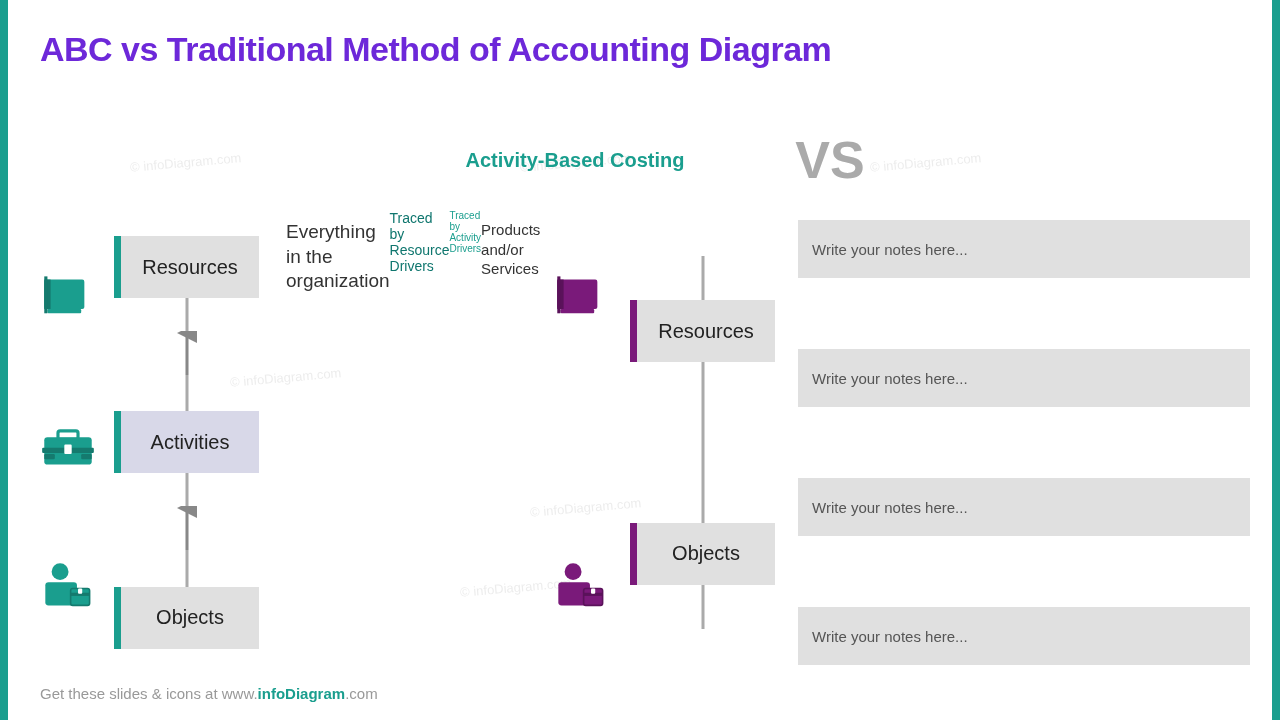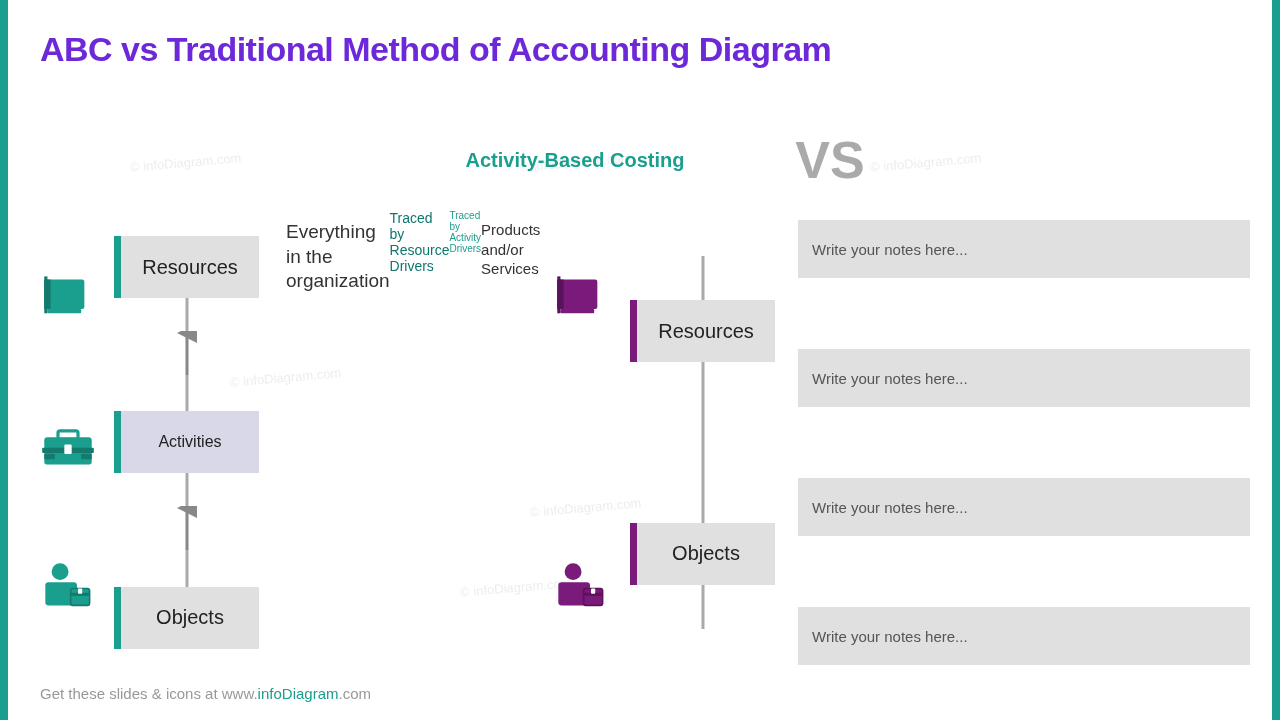--- a/index.html
+++ b/index.html
@@ -64,21 +64,21 @@
       position: absolute;
       bottom: 18px;
       left: 40px;
       font-size: 15px;
       color: #999;
     }
 
     .footer a {
       color: #1a9e8e;
       text-decoration: none;
-      font-weight: 400;
+      font-weight: 700;
     }
 
     
     .watermark {
       position: absolute;
       color: rgba(150,150,150,0.18);
       font-size: 13px;
       pointer-events: none;
       white-space: nowrap;
     }
@@ -157,21 +157,21 @@
         <svg width="24" height="44" viewBox="0 0 24 44">
           <defs>
               <marker id="arrowhead1" markerWidth="8" markerHeight="8" refX="4" refY="4" orient="auto">
                 <path d="M0,8 L4,0 L8,8" fill="#888"></path>
               </marker>
             </defs>
           <line x1="12" y1="44" x2="12" y2="2" stroke="#888" stroke-width="2.5" marker-end="url(#arrowhead1)"></line>
         </svg>
       </div>
 
-      <div style="background:#d8d8e8; border-left:7px solid #1a9e8e; width:145px; height:62px; display:flex; align-items:center; justify-content:center; font-size:16px; color:#222; z-index:2; position:relative;">
+      <div style="background:#d8d8e8; border-left:7px solid #1a9e8e; width:145px; height:62px; display:flex; align-items:center; justify-content:center; font-size:20px; color:#222; z-index:2; position:relative;">
         <span>Activities</span>
       </div>
 
       <div style="z-index:2; position:relative;">
         <svg width="24" height="44" viewBox="0 0 24 44">
           <defs>
               <marker id="arrowhead2" markerWidth="8" markerHeight="8" refX="4" refY="4" orient="auto">
                 <path d="M0,8 L4,0 L8,8" fill="#888"></path>
               </marker>
             </defs>

